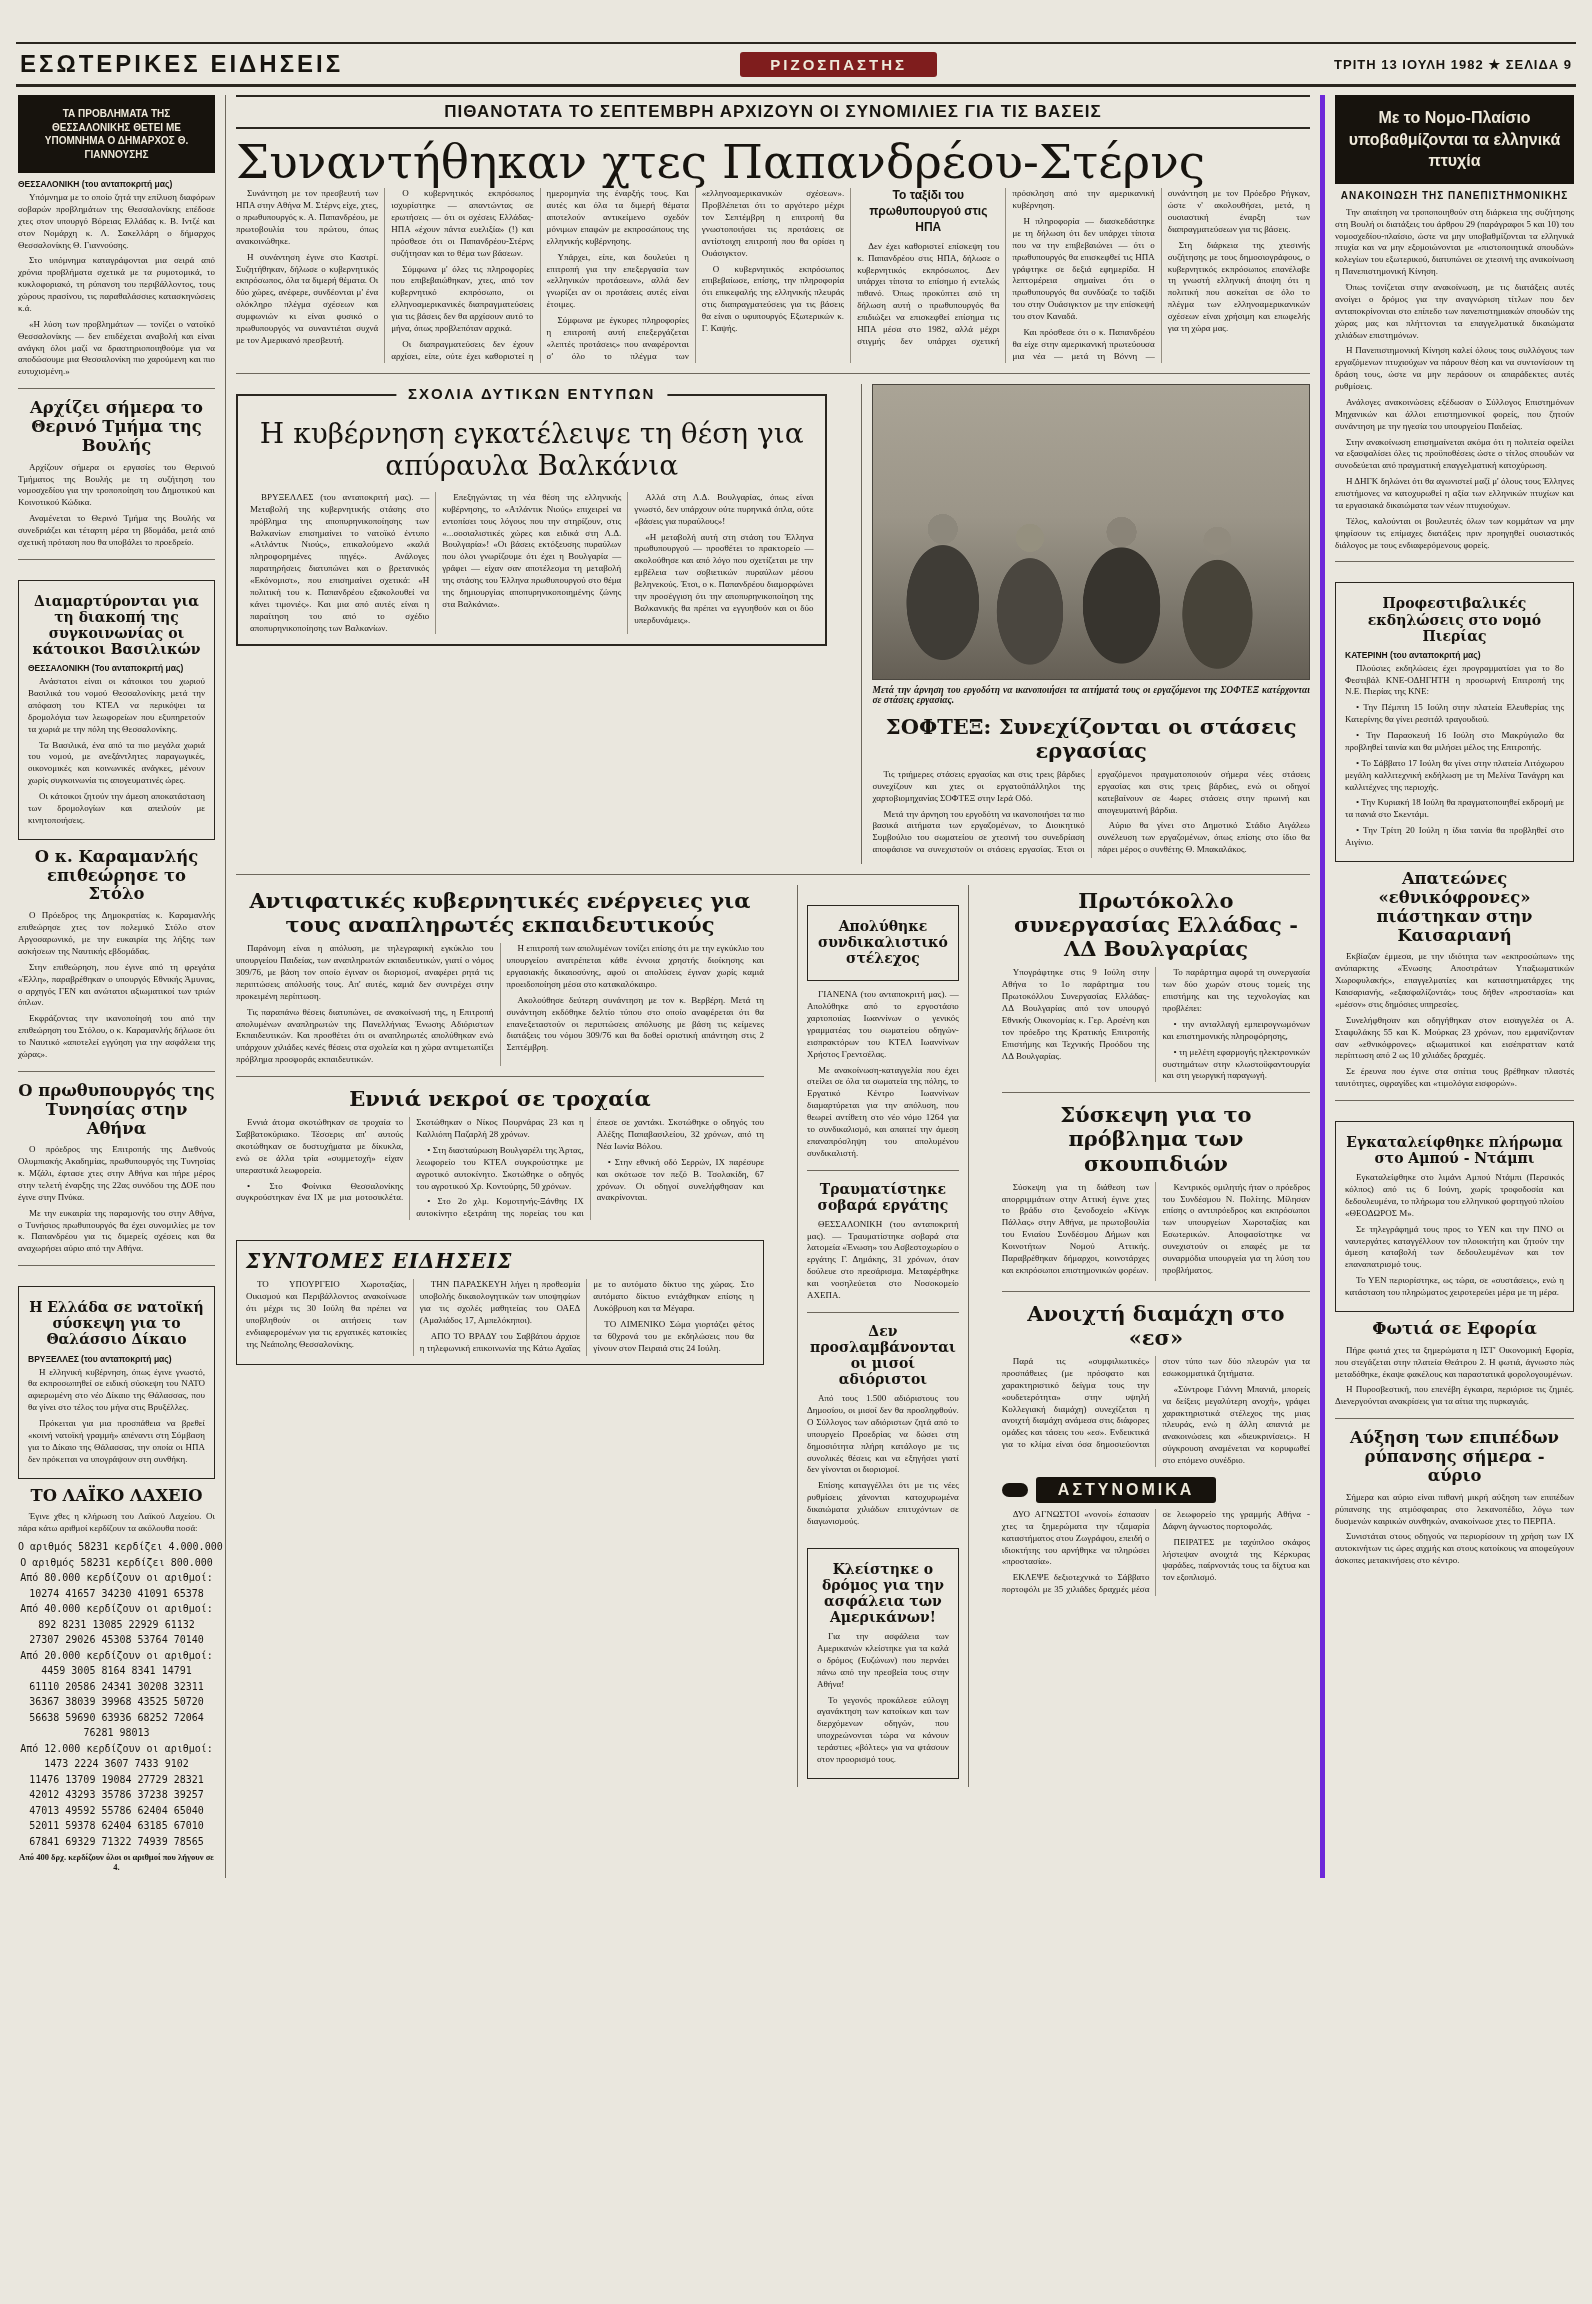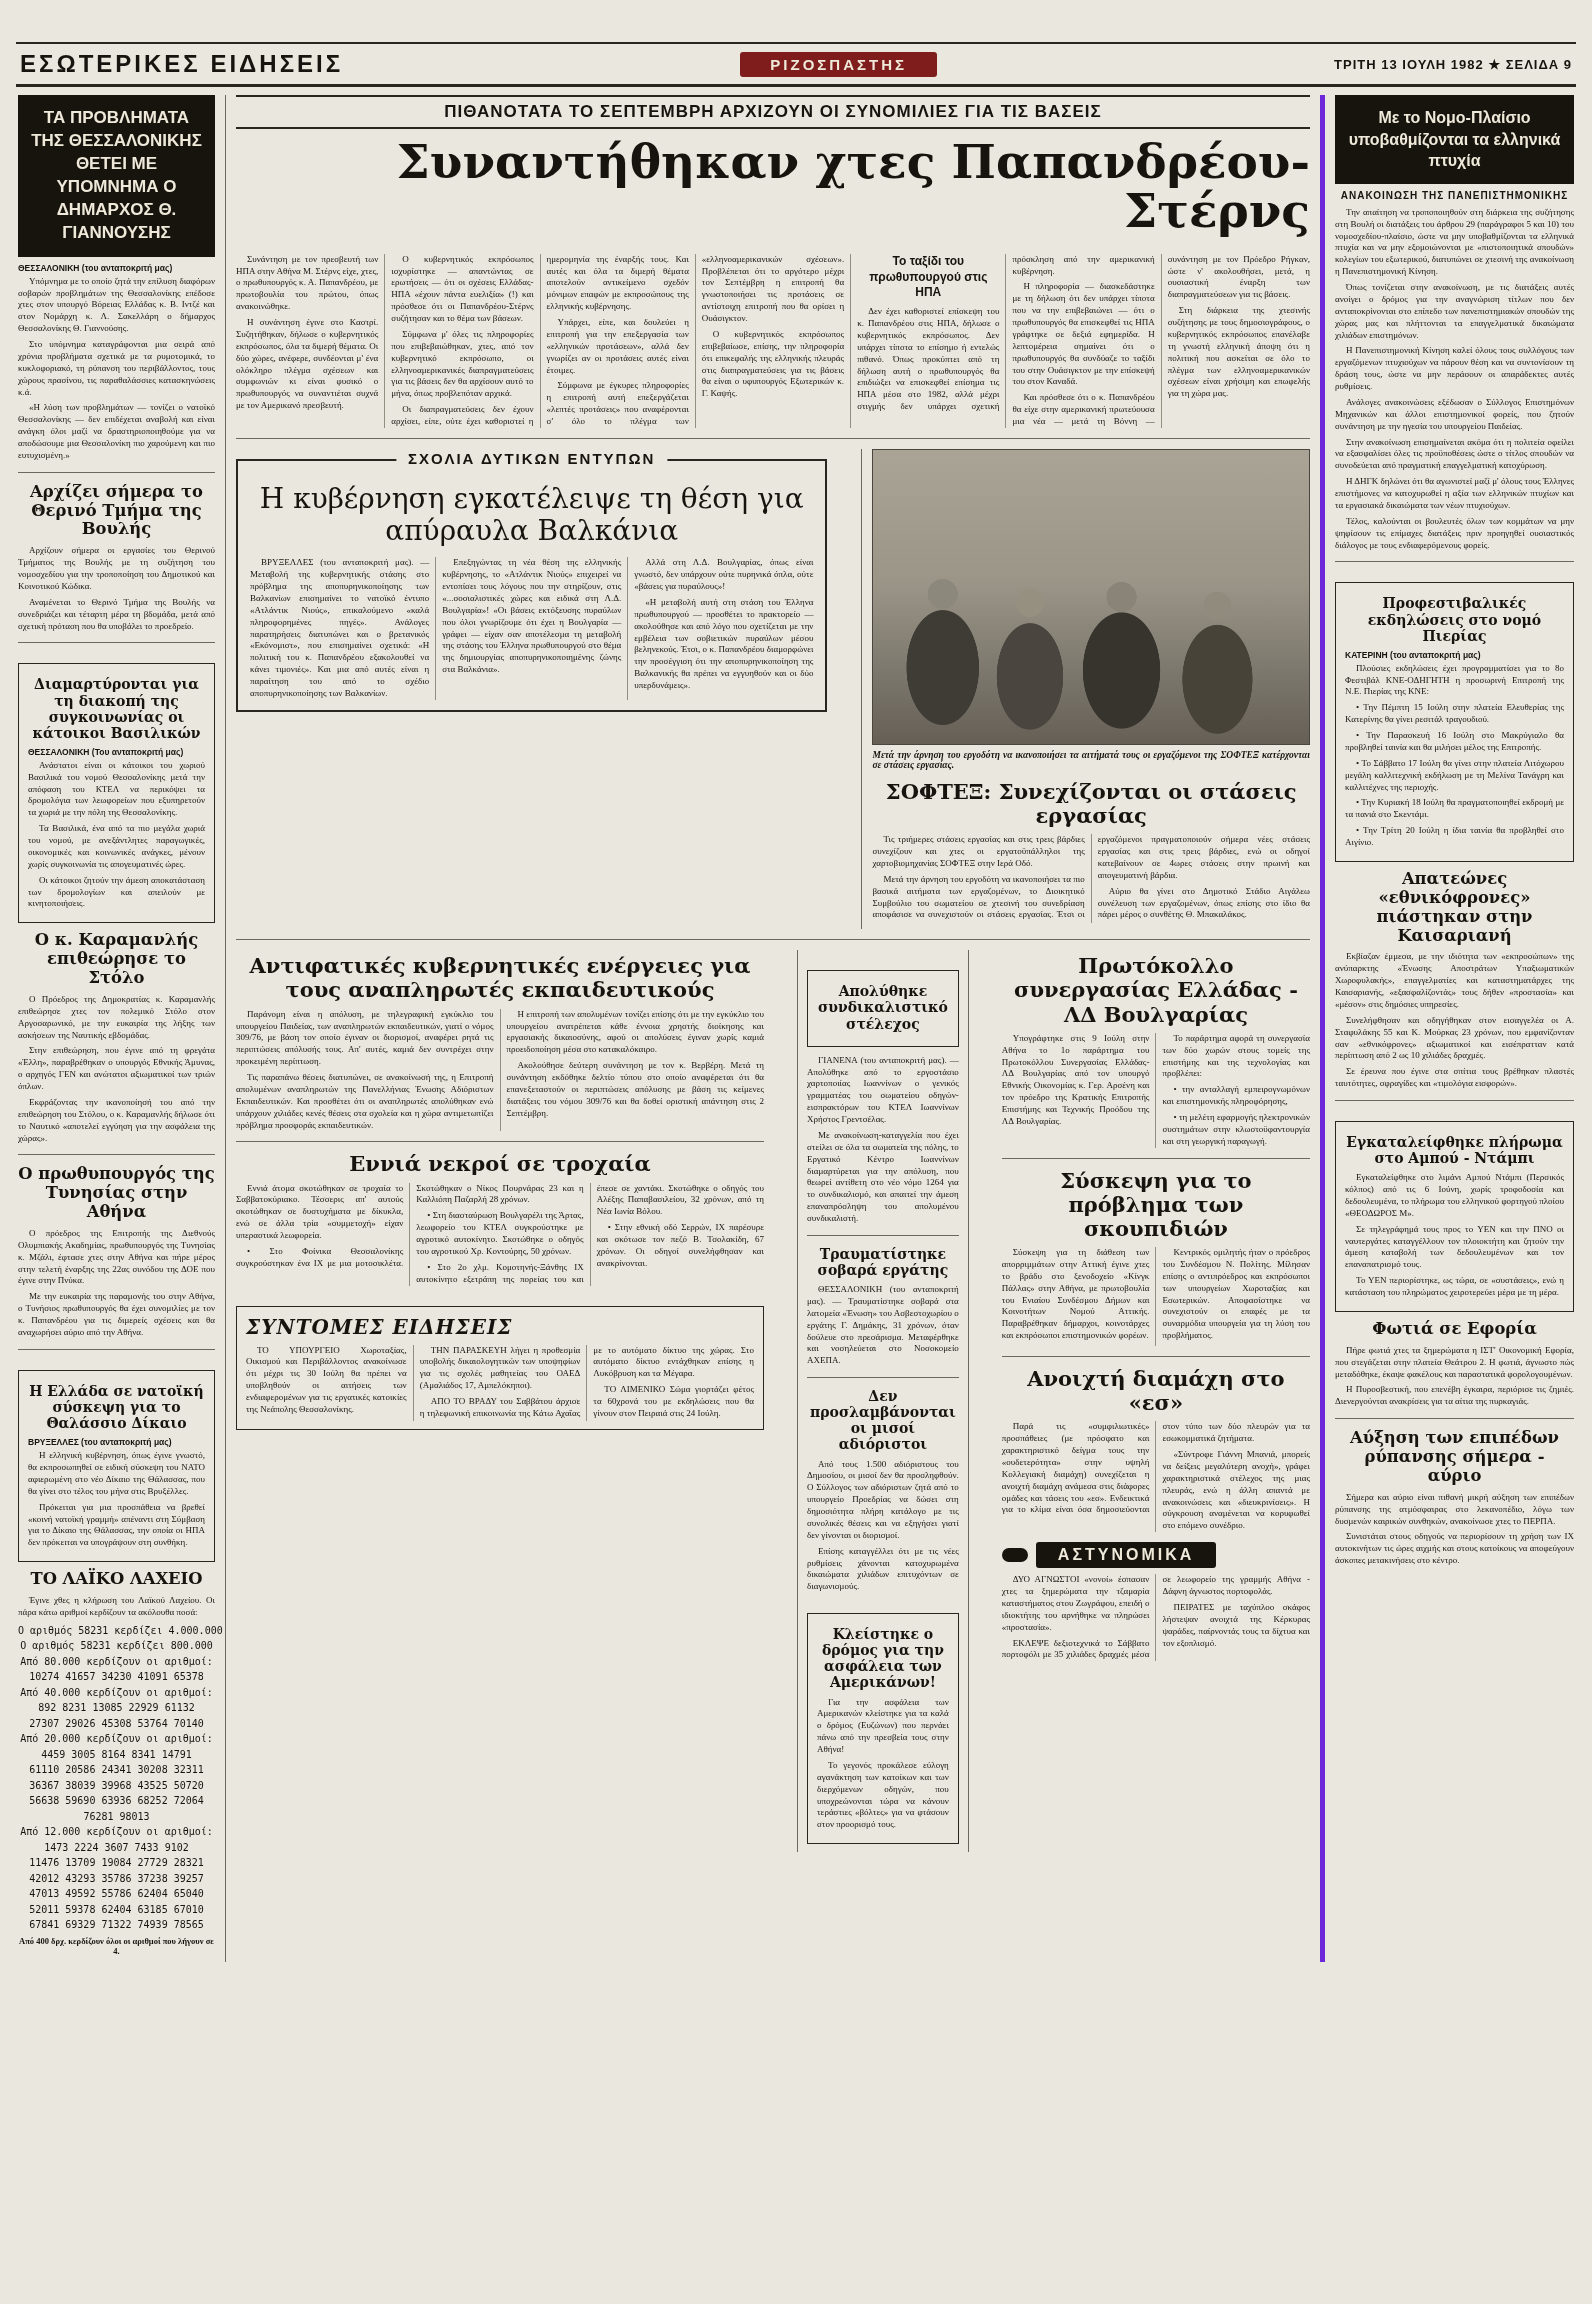--- a/index.html
+++ b/index.html
@@ -25,41 +25,41 @@
   .band { padding:0 10px; box-sizing:border-box; }
   .band-left  { width:209px; flex:none; padding-left:2px; }
   .band-center{ flex:1; border-left:1px solid #6d675c; border-right:5px solid #6d28d9; }
   .band-right { width:251px; flex:none; padding-right:2px; }
   .rule { border:0; border-top:1px solid #6d675c; margin:10px 0; }
   
   .art { margin-bottom:6px; }
   .hl-invert {
     background:#17130d; color:#efe9da; text-align:center;
     font-family:"Liberation Sans",sans-serif; font-weight:bold;
-    font-size:17px; line-height:1.35; padding:12px 8px; margin:0 0 6px;
+    font-size:10px; line-height:1.35; padding:12px 8px; margin:0 0 6px;
   }
   .hl { text-align:center; font-weight:bold; font-family:"DejaVu Serif",serif; margin:4px 0 6px; line-height:1.15; }
   .hl-sm { font-size:14px; }
   .hl-md { font-size:16.4px; }
   .hl-lg { font-size:21px; }
   .dateline { font-family:"Liberation Sans",sans-serif; font-weight:bold; font-size:8.5px; margin:2px 0 3px; }
   .body { font-size:9px; line-height:1.32; text-align:justify; }
   .body p { margin:0 0 4px; text-indent:11px; }
   .cols-2 { columns:2; column-gap:13px; column-rule:1px solid #948e81; }
   .cols-3 { columns:3; column-gap:13px; column-rule:1px solid #948e81; }
   .boxed { border:1.5px solid #2a261f; padding:8px 9px; margin-bottom:8px;margin-top:20px; }
   
   .kicker {
     border-top:2px solid #2a261f; border-bottom:2px solid #2a261f;
     font-family:"Liberation Sans",sans-serif; font-weight:bold; font-size:17px;
     text-align:center; letter-spacing:1px; padding:5px 0; margin:0 0 4px;
   }
   .main-hl {
-    font-family:"DejaVu Serif",serif; font-weight:bold; font-size:47px;
-    text-align:right; margin:8px 0 18px; line-height:1.05;
+    font-family:"DejaVu Serif",serif; font-weight:normal; font-size:47px;
+    text-align:left; margin:8px 0 2px; line-height:1.05;
   }
   .main-body { columns:7; column-gap:13px; column-rule:1px solid #948e81; font-size:9px; line-height:1.32; text-align:justify; }
   .main-body p { margin:0 0 4px; text-indent:11px; }
   .subhead { font-family:"Liberation Sans",sans-serif; font-weight:bold; font-size:12px; text-align:center; margin:7px 0 5px; break-inside:avoid; }
   
   .center-row { display:flex; align-items:stretch;gap:24px; }
   .wp-col  { flex:0 0 56%; padding-right:10px; box-sizing:border-box; }
   .photo-col { flex:1; padding-left:10px; border-left:1px solid #6d675c; box-sizing:border-box; }
   .panel { border:2px solid #2a261f; position:relative; padding:16px 12px 10px; margin-top:10px; }
   .panel-label {

